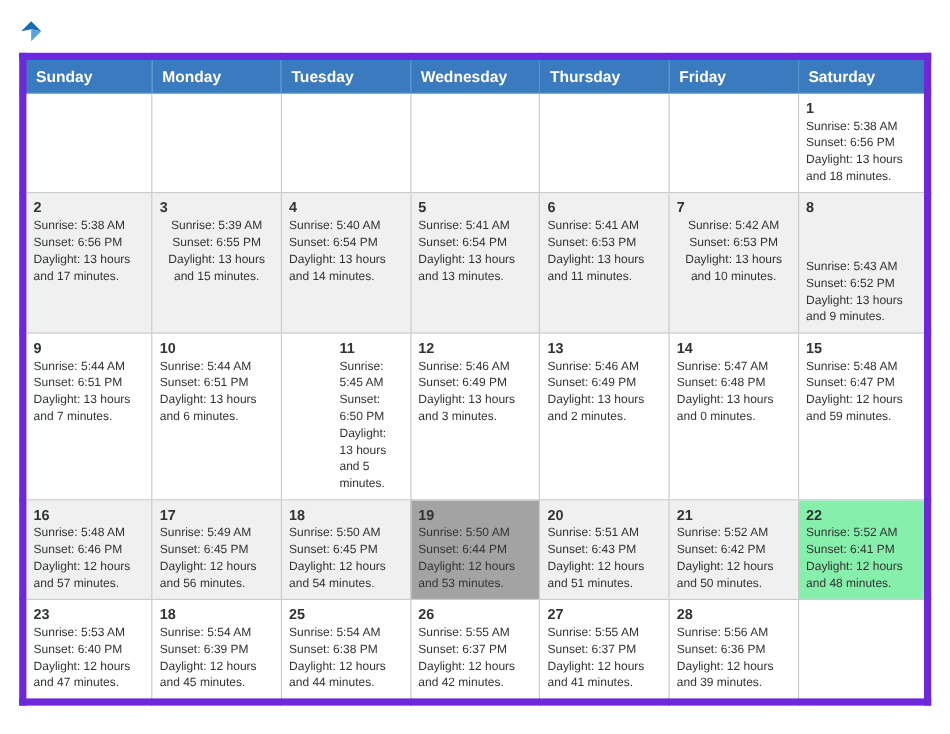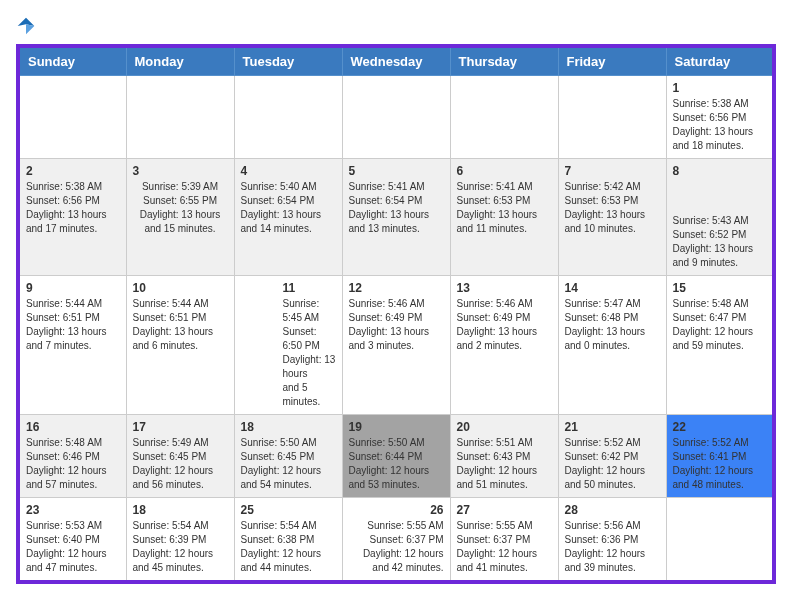--- a/index.html
+++ b/index.html
@@ -40,21 +40,21 @@
       font-weight: 300;
       color: #222;
     }
     .calendar-subtitle {
       font-size: 14px;
       color: #555;
     }
     .calendar {
       width: 100%;
       border-collapse: collapse;
-      border: 4px solid #6d28d9;
+      border: 6px solid #6d28d9;
     }
     .calendar th {
       background-color: #3a7abf;
       color: #fff;
       font-size: 13px;
       font-weight: bold;
       padding: 6px 8px;
       text-align: left;
       border: 1px solid #5590cc;
     }
@@ -168,21 +168,21 @@
         </td>
         <td style="background: rgb(240, 240, 240);">
           <span class="day-number">6</span>
           <div class="day-info" style="white-space: pre-line;">Sunrise: 5:41 AM
 Sunset: 6:53 PM
 Daylight: 13 hours
 and 11 minutes.</div>
         </td>
         <td style="background: rgb(240, 240, 240);">
           <span class="day-number">7</span>
-          <div class="day-info" style="white-space: pre-line;">Sunrise: 5:42 AM
+          <div class="day-info" style="white-space: pre-line; text-align: center;">Sunrise: 5:42 AM
 Sunset: 6:53 PM
 Daylight: 13 hours
 and 10 minutes.</div>
         </td>
         <td style="background: rgb(240, 240, 240);">
           <span class="day-number">8</span>
           <div class="day-info" style="white-space: pre-line; margin-top: 36px;">Sunrise: 5:43 AM
 Sunset: 6:52 PM
 Daylight: 13 hours
 and 9 minutes.</div>
@@ -275,21 +275,21 @@
 Daylight: 12 hours
 and 51 minutes.</div>
         </td>
         <td style="background: rgb(240, 240, 240);">
           <span class="day-number">21</span>
           <div class="day-info" style="white-space: pre-line;">Sunrise: 5:52 AM
 Sunset: 6:42 PM
 Daylight: 12 hours
 and 50 minutes.</div>
         </td>
-        <td style="background: #3b82f6;">
+        <td style="background: #86efac;">
           <span class="day-number">22</span>
           <div class="day-info" style="white-space: pre-line;">Sunrise: 5:52 AM
 Sunset: 6:41 PM
 Daylight: 12 hours
 and 48 minutes.</div>
         </td>
       </tr>
       <tr>
         <td style="background: rgb(255, 255, 255);">
           <span class="day-number">23</span>
@@ -305,21 +305,21 @@
 Daylight: 12 hours
 and 45 minutes.</div>
         </td>
         <td style="background: rgb(255, 255, 255);">
           <span class="day-number">25</span>
           <div class="day-info" style="white-space: pre-line;">Sunrise: 5:54 AM
 Sunset: 6:38 PM
 Daylight: 12 hours
 and 44 minutes.</div>
         </td>
-        <td style="background: rgb(255, 255, 255); text-align: right;">
+        <td style="background: rgb(255, 255, 255);">
           <span class="day-number">26</span>
           <div class="day-info" style="white-space: pre-line;">Sunrise: 5:55 AM
 Sunset: 6:37 PM
 Daylight: 12 hours
 and 42 minutes.</div>
         </td>
         <td style="background: rgb(255, 255, 255);">
           <span class="day-number">27</span>
           <div class="day-info" style="white-space: pre-line;">Sunrise: 5:55 AM
 Sunset: 6:37 PM

